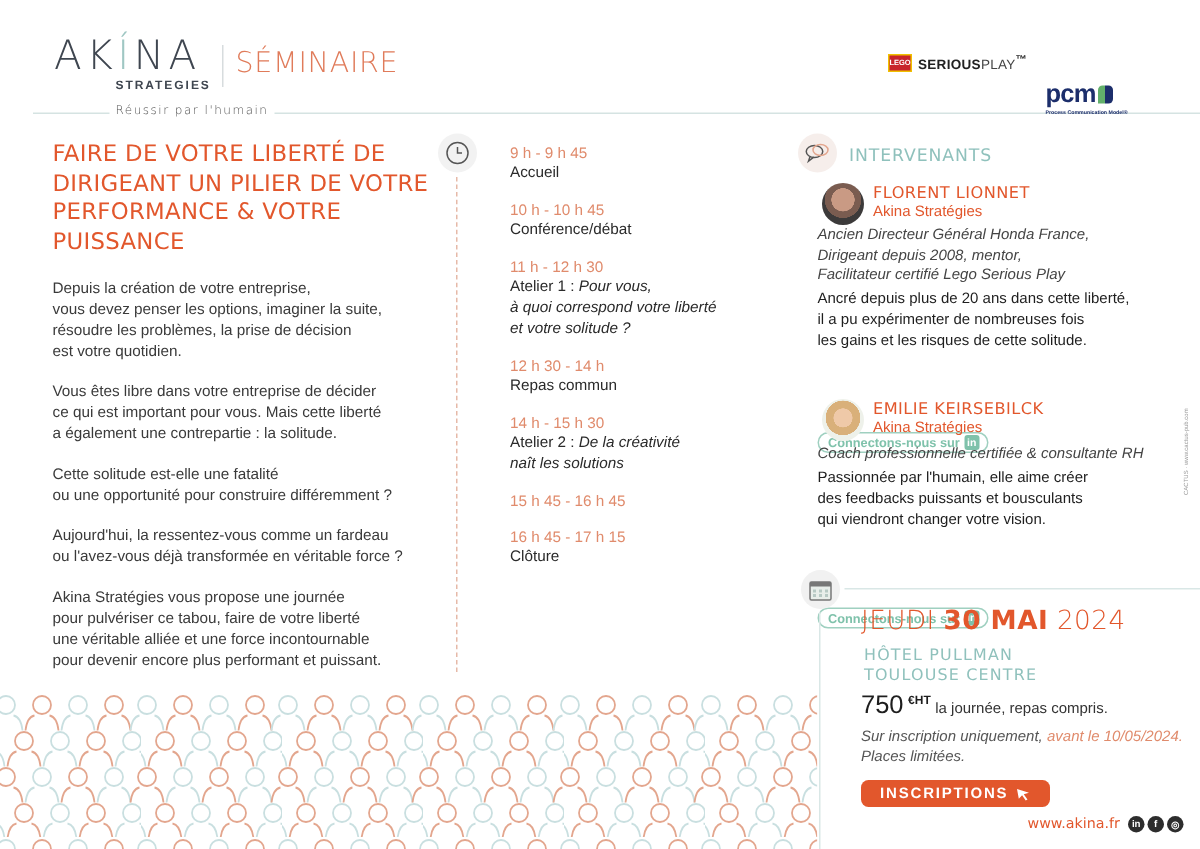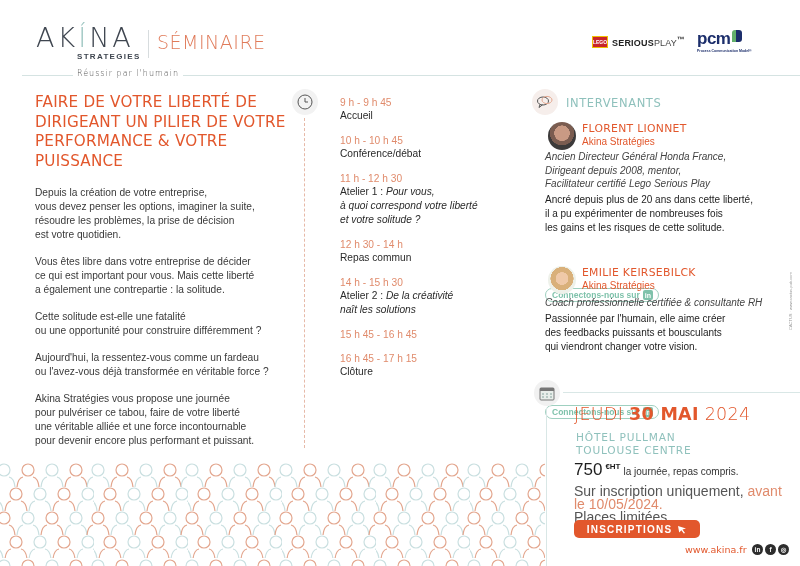--- a/index.html
+++ b/index.html
@@ -15,21 +15,21 @@
   .logo-sep { left: 148px; top: 30px; width: 1px; height: 28px; background: #d7dcde; }
   .seminaire { left: 157px; top: 33px; font-family: "DejaVu Sans", sans-serif; font-weight: 200; font-size: 19px; color: #e07b5a; letter-spacing: 0.5px; line-height: 1; }
   .tagline-line { left: 22px; top: 75px; width: 778px; height: 1px; background: #d5e3e2; }
   .tagline { left: 73px; top: 69px; background: #fff; padding: 0 4px; font-size: 8px; letter-spacing: 1px; color: #555; font-family: "DejaVu Sans", sans-serif; font-weight: 200; }
 
   .lego { left: 592px; top: 35px; display: flex; align-items: center; gap: 4px; }
   .lego-box { width: 16px; height: 12px; background: #c8242b; color: #fff; font-size: 5px; font-weight: bold; display: flex; align-items: center; justify-content: center; border: 1px solid #f0c000; }
   .lego-text { font-size: 9px; font-weight: bold; color: #222; letter-spacing: 0.2px; }
   .lego-text .light { font-weight: normal; color: #444; }
   .pcm { left: 697px; top: 30px; }
-  .pcm-word { font-size: 17px; font-weight: bold; color: #1c2e6b; letter-spacing: -0.5px; line-height: 1; display: flex; align-items: flex-start; }
+  .pcm-word { font-size: 17px; font-weight: bold; color: #1c2e6b; letter-spacing: -0.5px; line-height: 1; display: flex; align-items: center; margin-top: 24px; }
   .pcm-mark { display: inline-block; width: 10px; height: 12px; margin-left: 2px; border-radius: 3px 3px 3px 0; background: linear-gradient(90deg, #62b06b 45%, #1c2e6b 45%); }
   .pcm-sub { font-size: 3.5px; color: #1c2e6b; font-weight: bold; margin-top: 2px; }
 
   
   .title { left: 35px; top: 93px; width: 260px; font-family: "DejaVu Sans", sans-serif; font-size: 15.2px; line-height: 19.5px; color: #e2572c; letter-spacing: 0.2px; font-weight: normal; }
   .body-text { left: 35px; top: 186px; width: 255px; font-size: 10.2px; line-height: 14px; color: #3a3a3a; }
   .body-text p { margin-bottom: 13px; white-space: pre-line; }
 
   
   .sched-icon { left: 292px; top: 89px; width: 26px; height: 26px; border-radius: 50%; background: #f2f2f2; display: flex; align-items: center; justify-content: center; }
@@ -60,21 +60,21 @@
   .cal-icon { left: 534px; top: 380px; width: 26px; height: 26px; border-radius: 50%; background: #f1f1f1; display: flex; align-items: center; justify-content: center; }
   .cal-hline { left: 563px; top: 392px; width: 237px; height: 1px; background: #d9e7e6; }
   .cal-vline { left: 546px; top: 408px; width: 1px; height: 158px; background: #d9e7e6; }
   .date { left: 574px; top: 404px; font-family: "DejaVu Sans", sans-serif; font-size: 17.5px; color: #e2572c; letter-spacing: 0.3px; font-weight: 200; white-space: nowrap; }
   .date b { font-weight: bold; text-align: center; }
   .venue { left: 576px; top: 431px; font-family: "DejaVu Sans", sans-serif; font-size: 10.6px; line-height: 13px; letter-spacing: 0.8px; color: #8fc1bc; white-space: pre-line; }
   .price { left: 574px; top: 460px; display: flex; align-items: baseline; gap: 3px; white-space: nowrap; }
   .price-num { font-family: Liberation Sans, sans-serif; font-size: 17px; color: #1e1e1e; }
   .price-unit { font-size: 8px; font-weight: bold; color: #1e1e1e; position: relative; top: -6px; }
   .price-note { font-size: 10px; color: #333; }
-  .note { left: 574px; top: 485px; font-size: 14px; line-height: 13px; color: #555; width: 220px; }
+  .note { left: 574px; top: 485px; font-size: 10px; line-height: 13px; color: #555; font-style: italic; width: 220px; }
   .note .hl { color: #e08b6c; }
   .btn-insc { left: 574px; top: 520px; width: 126px; height: 18px; border-radius: 5px; background: #e2572c; color: #fff; font-size: 10px; font-weight: bold; letter-spacing: 1.2px; display: flex; align-items: center; justify-content: center; gap: 5px; }
   .site { left: 685px; top: 544px; font-size: 9.5px; color: #e2572c; font-family: "DejaVu Sans", sans-serif; }
   .socials { left: 752px; top: 544px; display: flex; gap: 2px; }
   .soc { width: 11px; height: 11px; border-radius: 50%; background: #2d2d2d; color: #fff; font-size: 6.5px; font-weight: bold; display: flex; align-items: center; justify-content: center; }
 
   
   .pattern { left: 0; top: 462px; width: 545px; height: 104px; overflow: hidden; }
 </style>
 </head>

